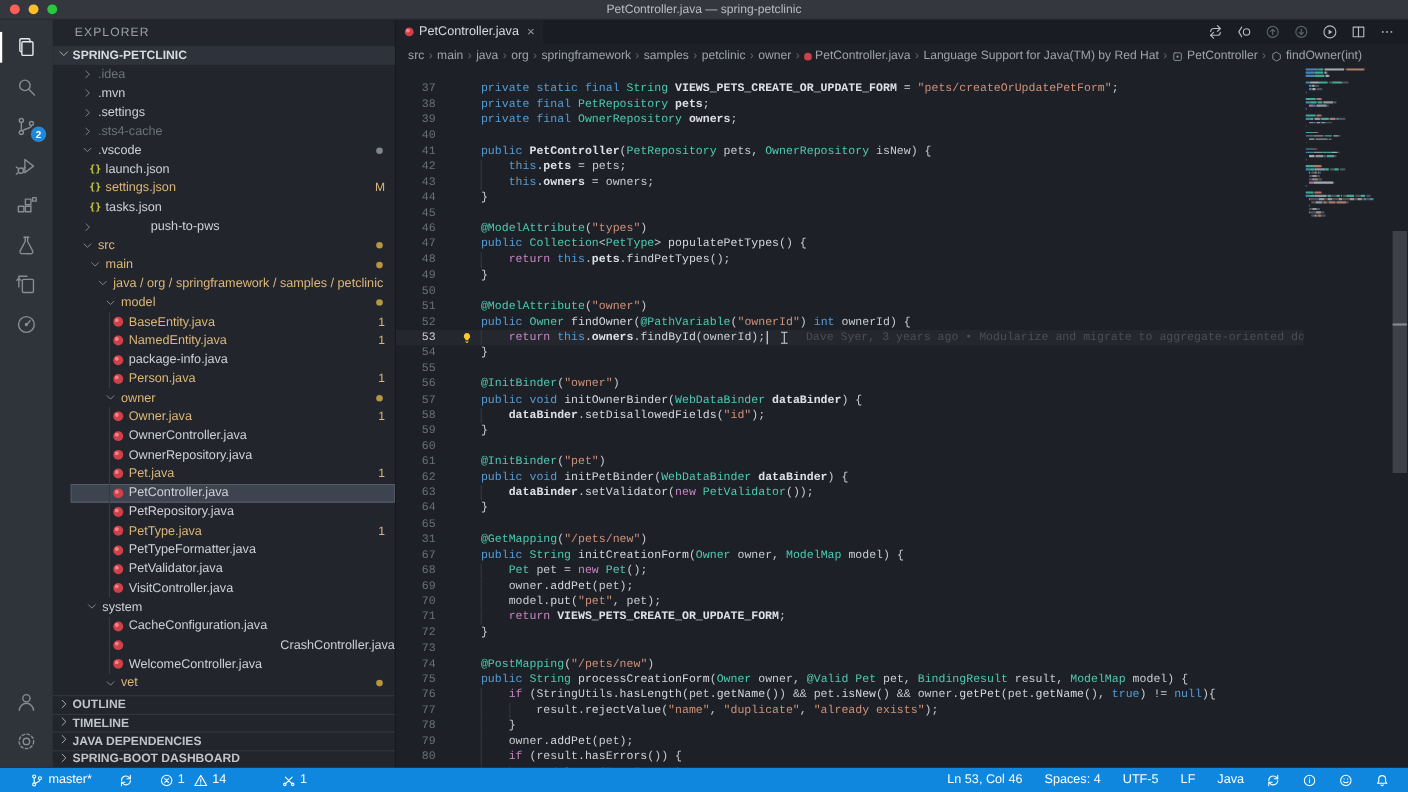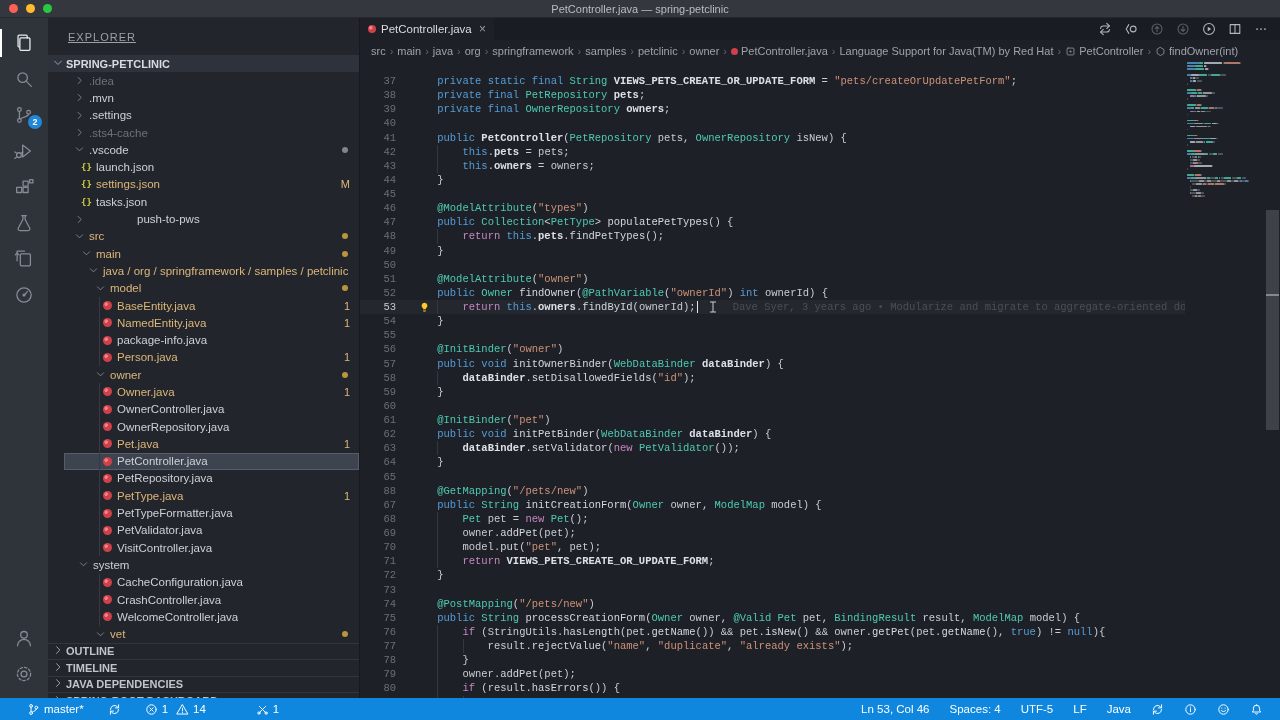--- a/index.html
+++ b/index.html
@@ -27,22 +27,22 @@
   .ab-item.active::before { content:""; position:absolute; left:0; top:4px; bottom:4px;
     width:2px; background:#ffffff; }
   .ab-badge { position:absolute; right:6px; bottom:4px; min-width:14px; height:14px;
     background:#2188d9; border-radius:8px; color:#fff; font-size:9px; font-weight:700;
     display:flex; align-items:center; justify-content:center; padding:0 3px; }
   .ab-bottom { position:absolute; bottom:6px; left:0; right:0; }
 
   
   .sidebar { width:312px; background:#22262c; flex:none; display:flex; flex-direction:column;
     border-right:1px solid #17191e; color:#cdd1d6; }
-  .sb-header { height:37px; flex:none; display:flex; align-items:center; padding-left:20px;
-    font-size:11px; letter-spacing:1px; color:#9ba0a7;text-decoration:underline; }
+  .sb-header { height:24px; flex:none; display:flex; align-items:center; padding-left:20px;
+    font-size:11px; letter-spacing:1px; color:#9ba0a7; }
   .section-header { height:17px; flex:none; background:#2e333b; display:flex; align-items:center;
     font-size:11px; font-weight:700; color:#d8dbe0; padding-left:4px; gap:2px; }
   .section-header svg { width:12px; height:12px; color:#a9aeb5; }
   .tree { flex:none; overflow:hidden;margin-left:16px; }
   .tree-row { height:17.3px; display:flex; align-items:center; font-size:11.5px;
     position:relative; cursor:pointer; white-space:nowrap; }
   .tree-row.selected { background:#3d4450; box-shadow:inset 0 0 0 1px #555d69; }
   .tree-row.deep::before { content:""; position:absolute; left:35px; top:0; bottom:0;
     border-left:1px solid #363b42; }
   .tw { width:15px; flex:none; display:flex; align-items:center; justify-content:center;
@@ -429,21 +429,21 @@
               </svg>
             </span>
             <span class="tl-label">system</span>
           </div>
           <div class="tree-row deep" style="padding-left: 36px;">
             <span class="tw">
               <span class="ico-java"></span>
             </span>
             <span class="tl-label">CacheConfiguration.java</span>
           </div>
-          <div class="tree-row deep" style="padding-left: 36px;">
+          <div class="tree-row deep" style="padding-left: 36px; justify-content: space-between;">
             <span class="tw">
               <span class="ico-java"></span>
             </span>
             <span class="tl-label">CrashController.java</span>
           </div>
           <div class="tree-row deep" style="padding-left: 36px;">
             <span class="tw">
               <span class="ico-java"></span>
             </span>
             <span class="tl-label">WelcomeController.java</span>
@@ -633,21 +633,21 @@
             <div class="line"><span class="num">56</span><span class="txt"><span class="tk-p">    </span><span class="tk-a">@InitBinder</span><span class="tk-p">(</span><span class="tk-s">"owner"</span><span class="tk-p">)</span></span></div>
             <div class="line"><span class="num">57</span><span class="txt"><span class="tk-p">    </span><span class="tk-k">public void </span><span class="tk-m">initOwnerBinder</span><span class="tk-p">(</span><span class="tk-t">WebDataBinder</span><span class="tk-f"> dataBinder</span><span class="tk-p">) {</span></span></div>
             <div class="line"><span class="num">58</span><span class="guide" style="left: 77.32px;"></span><span class="txt"><span class="tk-p">        </span><span class="tk-f">dataBinder</span><span class="tk-p">.</span><span class="tk-m">setDisallowedFields</span><span class="tk-p">(</span><span class="tk-s">"id"</span><span class="tk-p">);</span></span></div>
             <div class="line"><span class="num">59</span><span class="txt"><span class="tk-p">    }</span></span></div>
             <div class="line"><span class="num">60</span><span class="txt"></span></div>
             <div class="line"><span class="num">61</span><span class="txt"><span class="tk-p">    </span><span class="tk-a">@InitBinder</span><span class="tk-p">(</span><span class="tk-s">"pet"</span><span class="tk-p">)</span></span></div>
             <div class="line"><span class="num">62</span><span class="txt"><span class="tk-p">    </span><span class="tk-k">public void </span><span class="tk-m">initPetBinder</span><span class="tk-p">(</span><span class="tk-t">WebDataBinder</span><span class="tk-f"> dataBinder</span><span class="tk-p">) {</span></span></div>
             <div class="line"><span class="num">63</span><span class="guide" style="left: 77.32px;"></span><span class="txt"><span class="tk-p">        </span><span class="tk-f">dataBinder</span><span class="tk-p">.</span><span class="tk-m">setValidator</span><span class="tk-p">(</span><span class="tk-c">new</span><span class="tk-p"> </span><span class="tk-t">PetValidator</span><span class="tk-p">());</span></span></div>
             <div class="line"><span class="num">64</span><span class="txt"><span class="tk-p">    }</span></span></div>
             <div class="line"><span class="num">65</span><span class="txt"></span></div>
-            <div class="line"><span class="num">88</span><span class="txt"><span class="tk-p">    </span><span class="tk-a">@GetMapping</span><span class="tk-p">(</span><span class="tk-s">"/pets/new"</span><span class="tk-p">)</span></span></div>
+            <div class="line"><span class="num">31</span><span class="txt"><span class="tk-p">    </span><span class="tk-a">@GetMapping</span><span class="tk-p">(</span><span class="tk-s">"/pets/new"</span><span class="tk-p">)</span></span></div>
             <div class="line"><span class="num">67</span><span class="txt"><span class="tk-p">    </span><span class="tk-k">public </span><span class="tk-t">String</span><span class="tk-p"> </span><span class="tk-m">initCreationForm</span><span class="tk-p">(</span><span class="tk-t">Owner</span><span class="tk-p"> owner, </span><span class="tk-t">ModelMap</span><span class="tk-p"> model) {</span></span></div>
             <div class="line"><span class="num">68</span><span class="guide" style="left: 77.32px;"></span><span class="txt"><span class="tk-p">        </span><span class="tk-t">Pet</span><span class="tk-p"> pet = </span><span class="tk-c">new</span><span class="tk-p"> </span><span class="tk-t">Pet</span><span class="tk-p">();</span></span></div>
             <div class="line"><span class="num">69</span><span class="guide" style="left: 77.32px;"></span><span class="txt"><span class="tk-p">        owner.</span><span class="tk-m">addPet</span><span class="tk-p">(pet);</span></span></div>
             <div class="line"><span class="num">70</span><span class="guide" style="left: 77.32px;"></span><span class="txt"><span class="tk-p">        model.</span><span class="tk-m">put</span><span class="tk-p">(</span><span class="tk-s">"pet"</span><span class="tk-p">, pet);</span></span></div>
             <div class="line"><span class="num">71</span><span class="guide" style="left: 77.32px;"></span><span class="txt"><span class="tk-p">        </span><span class="tk-c">return </span><span class="tk-f">VIEWS_PETS_CREATE_OR_UPDATE_FORM</span><span class="tk-p">;</span></span></div>
             <div class="line"><span class="num">72</span><span class="txt"><span class="tk-p">    }</span></span></div>
             <div class="line"><span class="num">73</span><span class="txt"></span></div>
             <div class="line"><span class="num">74</span><span class="txt"><span class="tk-p">    </span><span class="tk-a">@PostMapping</span><span class="tk-p">(</span><span class="tk-s">"/pets/new"</span><span class="tk-p">)</span></span></div>
             <div class="line"><span class="num">75</span><span class="txt"><span class="tk-p">    </span><span class="tk-k">public </span><span class="tk-t">String</span><span class="tk-p"> </span><span class="tk-m">processCreationForm</span><span class="tk-p">(</span><span class="tk-t">Owner</span><span class="tk-p"> owner, </span><span class="tk-a">@Valid</span><span class="tk-p"> </span><span class="tk-t">Pet</span><span class="tk-p"> pet, </span><span class="tk-t">BindingResult</span><span class="tk-p"> result, </span><span class="tk-t">ModelMap</span><span class="tk-p"> model) {</span></span></div>
             <div class="line"><span class="num">76</span><span class="guide" style="left: 77.32px;"></span><span class="txt"><span class="tk-p">        </span><span class="tk-c">if</span><span class="tk-p"> (StringUtils.</span><span class="tk-m">hasLength</span><span class="tk-p">(pet.</span><span class="tk-m">getName</span><span class="tk-p">()) &amp;&amp; pet.</span><span class="tk-m">isNew</span><span class="tk-p">() &amp;&amp; owner.</span><span class="tk-m">getPet</span><span class="tk-p">(pet.</span><span class="tk-m">getName</span><span class="tk-p">(), </span><span class="tk-k">true</span><span class="tk-p">) != </span><span class="tk-k">null</span><span class="tk-p">){</span></span></div>

